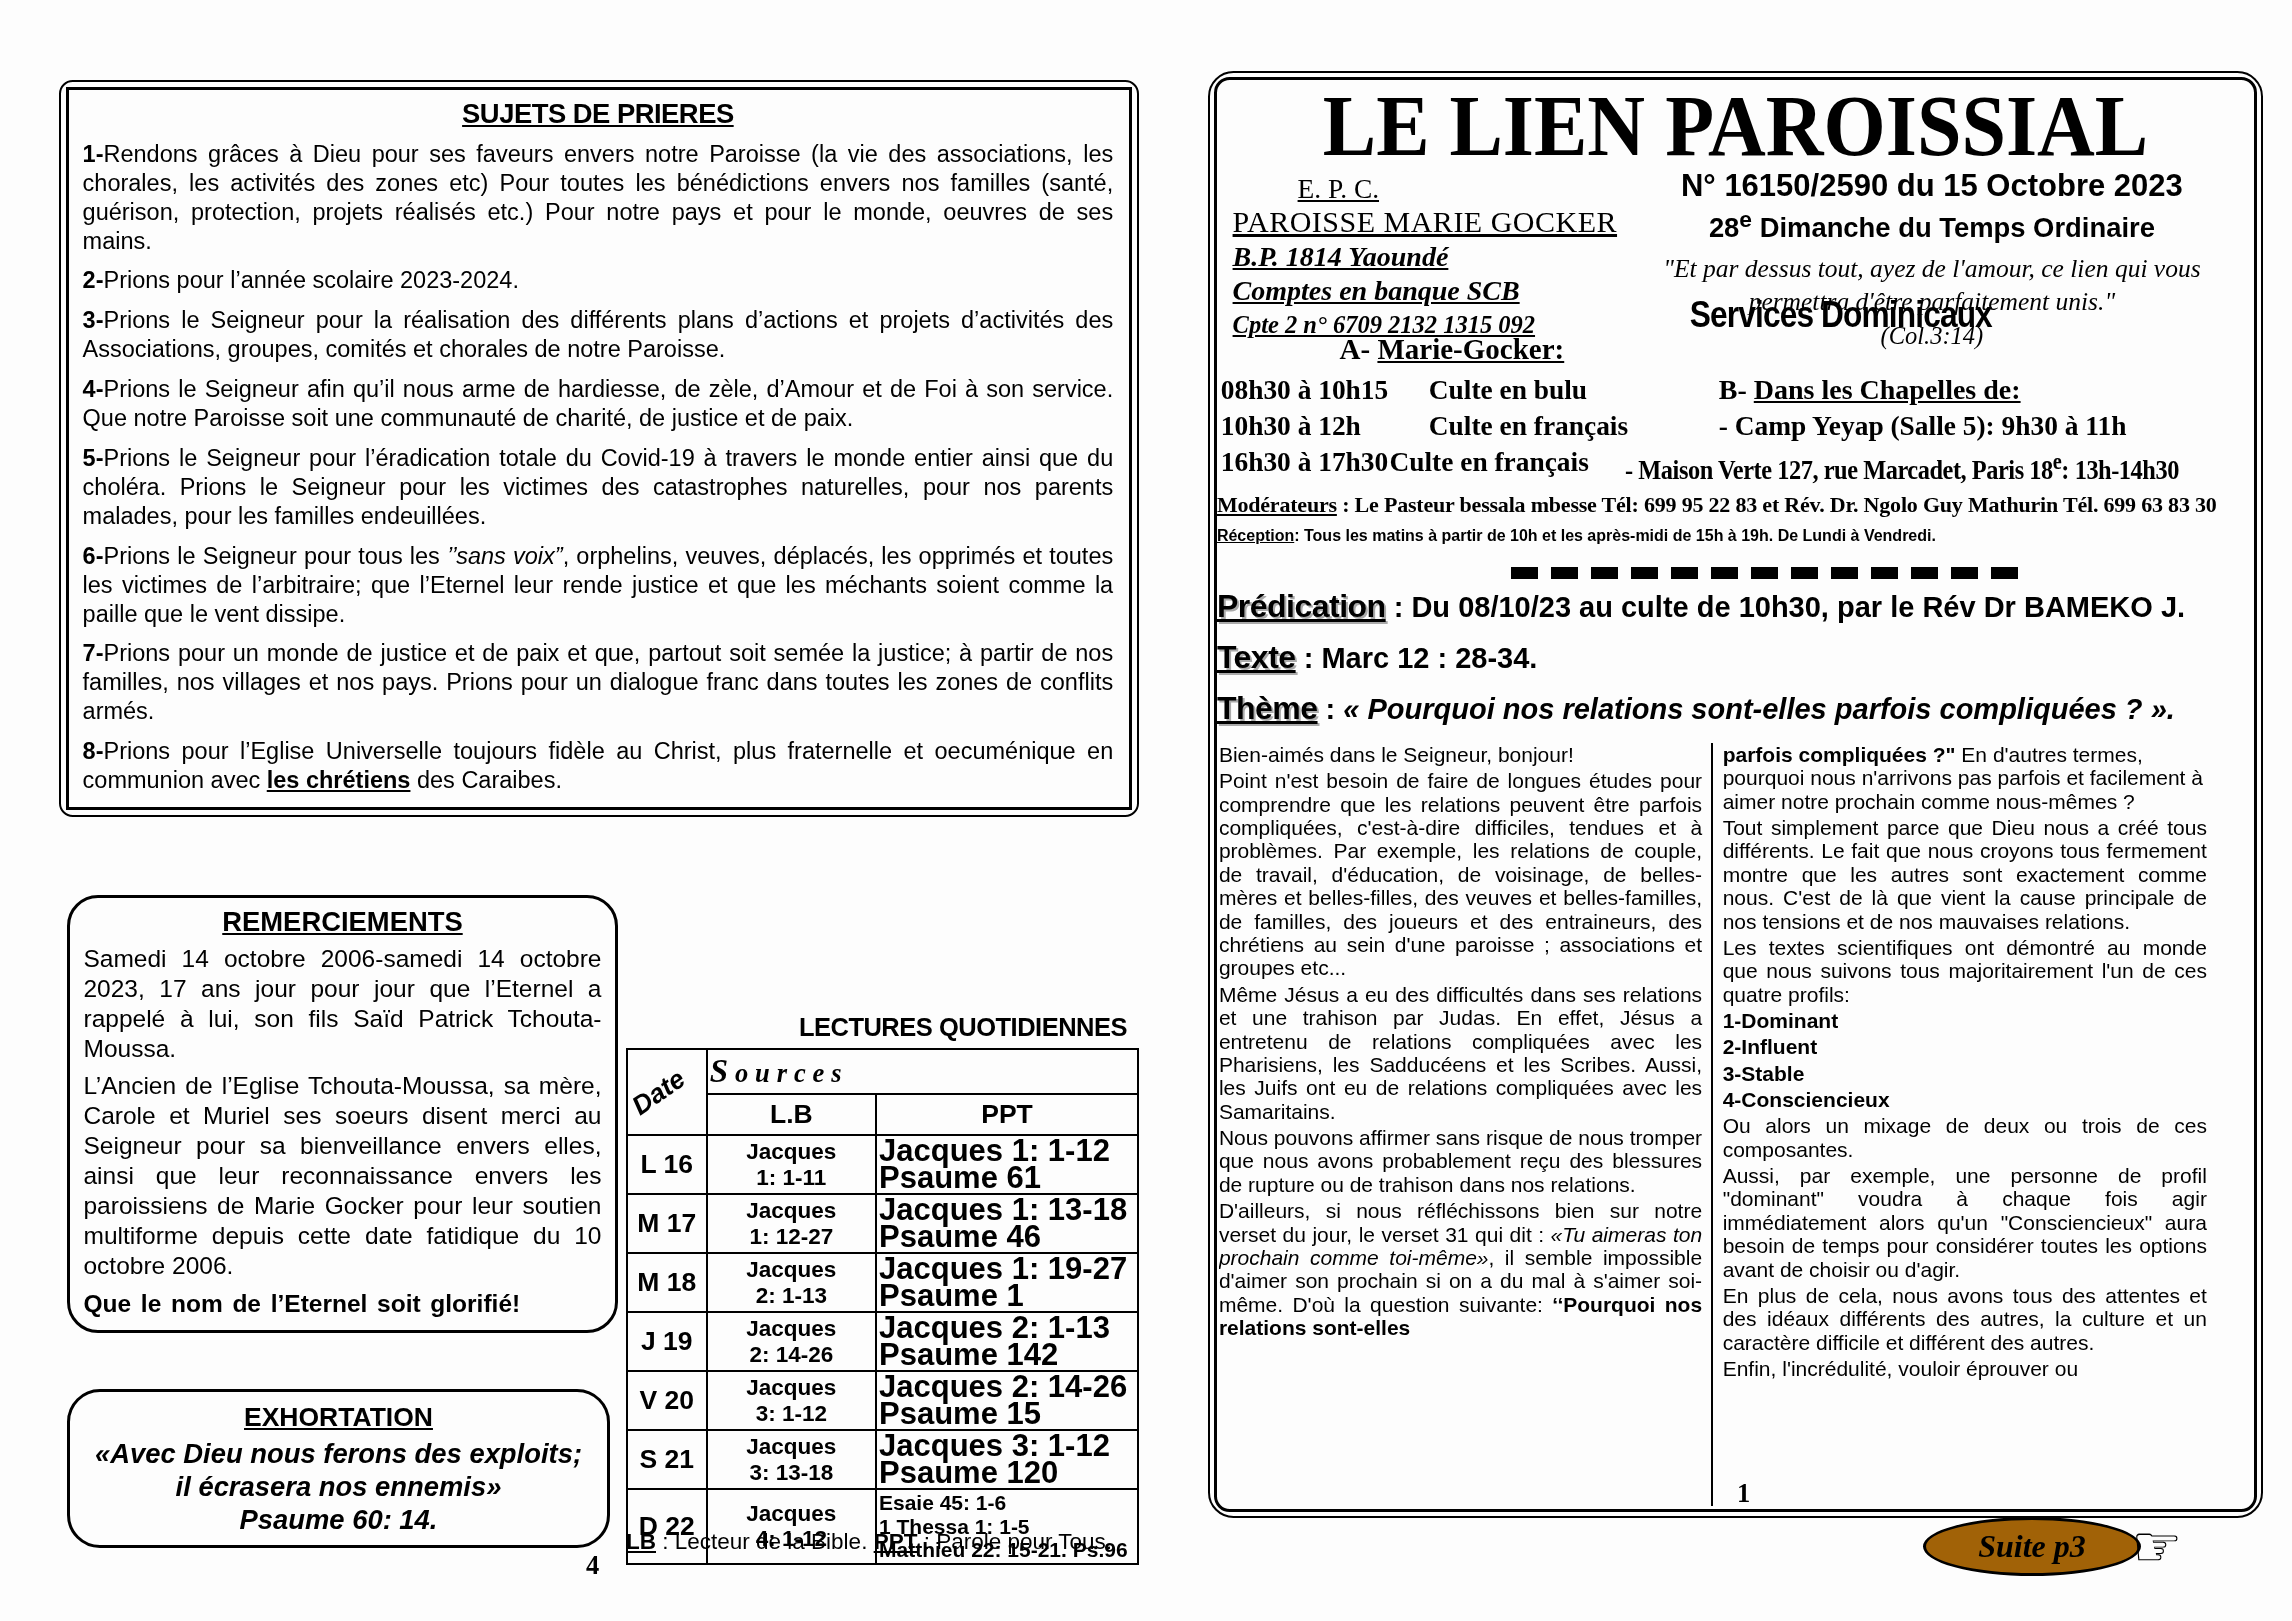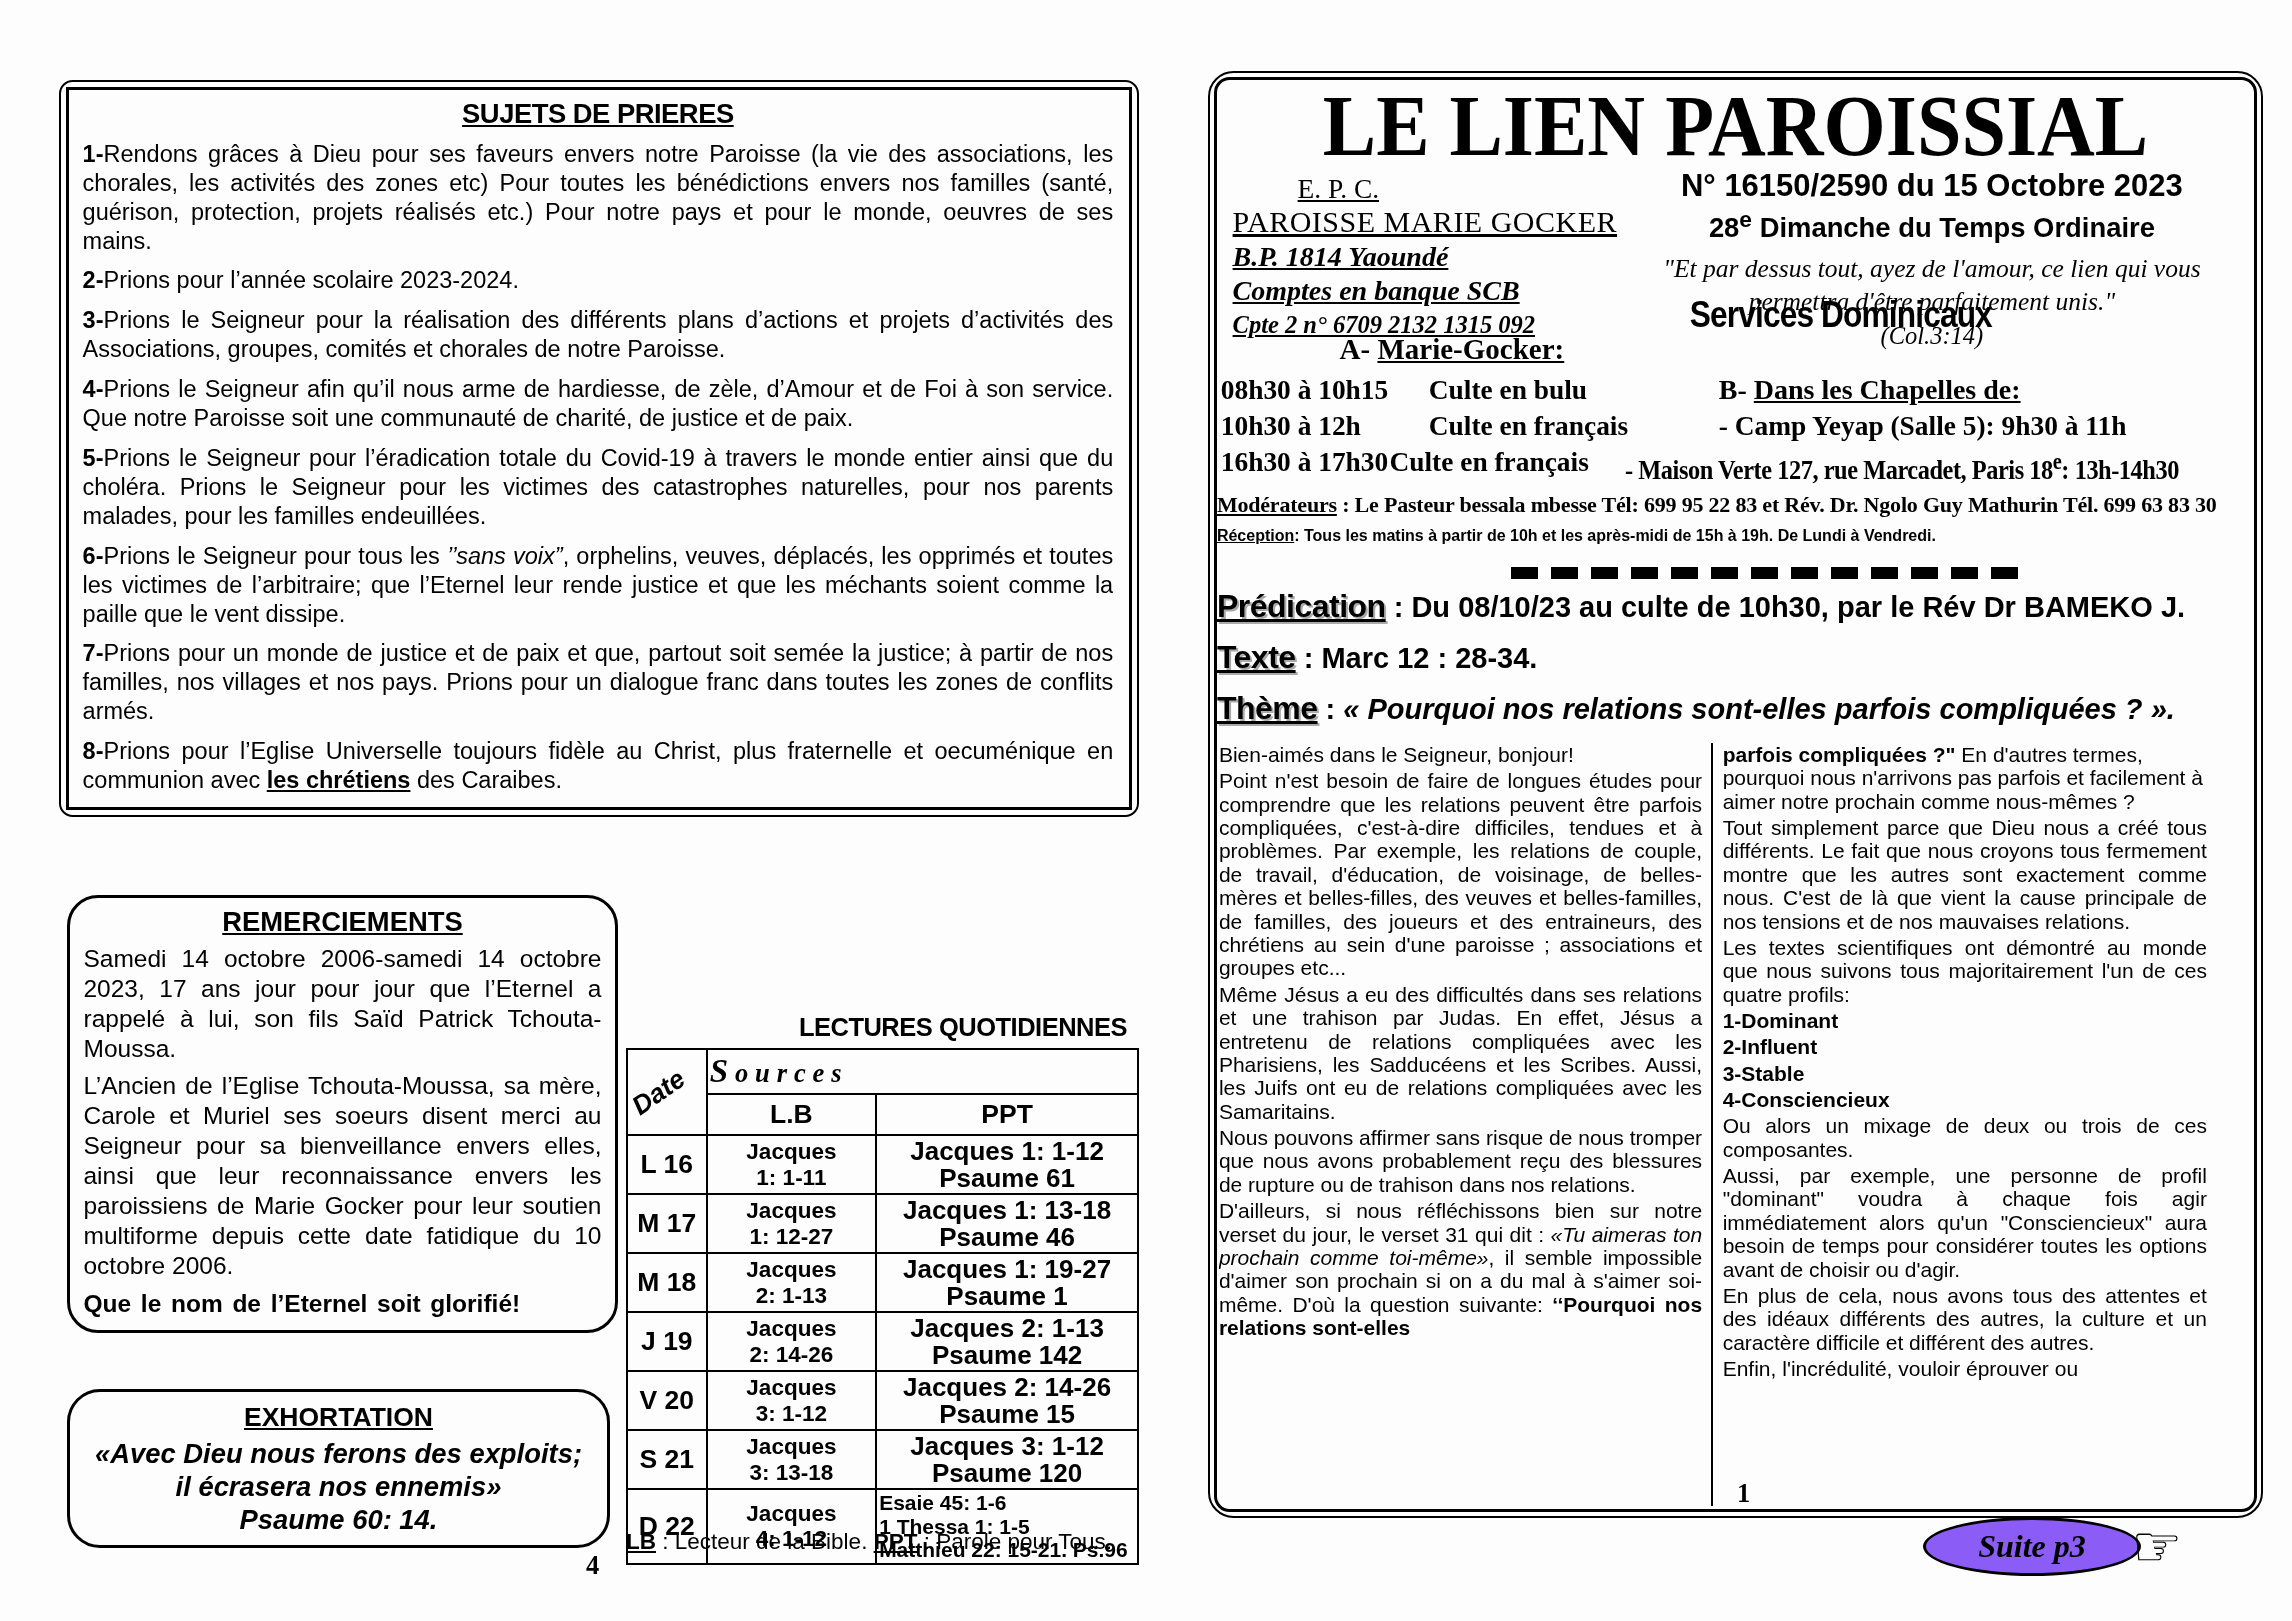--- a/index.html
+++ b/index.html
@@ -26,21 +26,21 @@
   .lect-table td,.lect-table th{border:2.9px solid #000;padding:1px 2px;}
   .th-sources{font-family:"Liberation Serif",serif;font-style:italic;font-weight:bold;font-size:26.5px;letter-spacing:6.9px;height:41px;}
   .th-sources::first-letter{font-size:33px;}
   .th-date{width:74px;}
   .date-rot{display:inline-block;transform:rotate(-35deg);font-weight:bold;font-style:italic;font-size:26.5px;}
   .th-sub{font-weight:bold;font-size:26.5px;text-align:center;height:37px;}
   .col-lb{width:165px;}
   .col-ppt{width:259px;}
   .td-date{font-weight:bold;font-size:26.5px;text-align:center;height:55px;}
   .td-lb{font-weight:bold;font-size:22.5px;text-align:center;line-height:25.5px;}
-  .td-ppt{font-weight:bold;font-size:26px;text-align:center;line-height:26.5px;}
+  .td-ppt{font-weight:bold;font-size:31px;line-height:26.5px;}
   .lect-table tr:last-child .td-ppt{text-align:left;font-size:21px;line-height:23.5px;}
   .lect-footnote{position:absolute;left:567px;top:1449px;width:519px;font-size:22.5px;}
   .pagenum{position:absolute;font-family:"Liberation Serif",serif;font-weight:bold;font-size:26.5px;}
   .pagenum-left{left:527px;top:1470px;}
   
   .page-right{position:absolute;left:1208px;top:71px;width:1055px;height:1458px;}
   .frame-outer{border:2px solid #000;border-radius:25.5px;padding:3.9px;height:1447px;box-sizing:border-box;}
   .frame-inner{border:3.9px solid #000;border-radius:15.7px;height:100%;box-sizing:border-box;position:relative;padding:7.8px 13.7px;}
   .masthead-title{position:absolute;left:0;top:2px;width:100%;text-align:center;font-family:"Liberation Serif",serif;font-weight:bold;font-size:80px;line-height:82px;letter-spacing:0px;transform:scaleY(1.08);transform-origin:top;white-space:nowrap;}
   .hdr-left{position:absolute;left:15.7px;top:94px;width:392px;text-decoration:underline;}
@@ -72,21 +72,21 @@
   .pt-line .lbl{font-size:32px;letter-spacing:-0.5px;text-shadow:2px 2px 0 #aaa;}
   .columns{position:absolute;left:2px;top:663px;width:1008px;height:763px;display:flex;overflow:hidden;}
   .bodycol{width:494px;box-sizing:border-box;}
   .bodycol p{margin:0 0 2.9px;font-size:21px;line-height:23.4px;text-align:justify;}
   .bodycol p:first-child{text-align:left;}
   .col-left-body{border-right:2px solid #000;padding-right:8.8px;}
   .col-right-body{padding-left:9.8px;}
   .col-right-body p{text-align:justify;}
   
   .suite-wrap{position:absolute;left:1923px;top:1517px;display:flex;align-items:center;z-index:5;}
-  .suite-oval{width:212px;height:53px;border:3.9px solid #000;border-radius:50%;background:#8b5cf6;display:flex;align-items:center;justify-content:center;font-family:"Liberation Serif",serif;font-weight:bold;font-style:italic;font-size:32px;}
+  .suite-oval{width:212px;height:53px;border:3.9px solid #000;border-radius:50%;background:#a16207;display:flex;align-items:center;justify-content:center;font-family:"Liberation Serif",serif;font-weight:bold;font-style:italic;font-size:32px;}
   .hand-icon{font-size:57px;line-height:53px;margin-left:-9.8px;}
   .pagenum-right{left:1737px;top:1478px;}
 </style>
 </head>
 <body>
 
 <div class="page-left">
 
   <div class="prayers-outer">
     <div class="prayers-inner">

